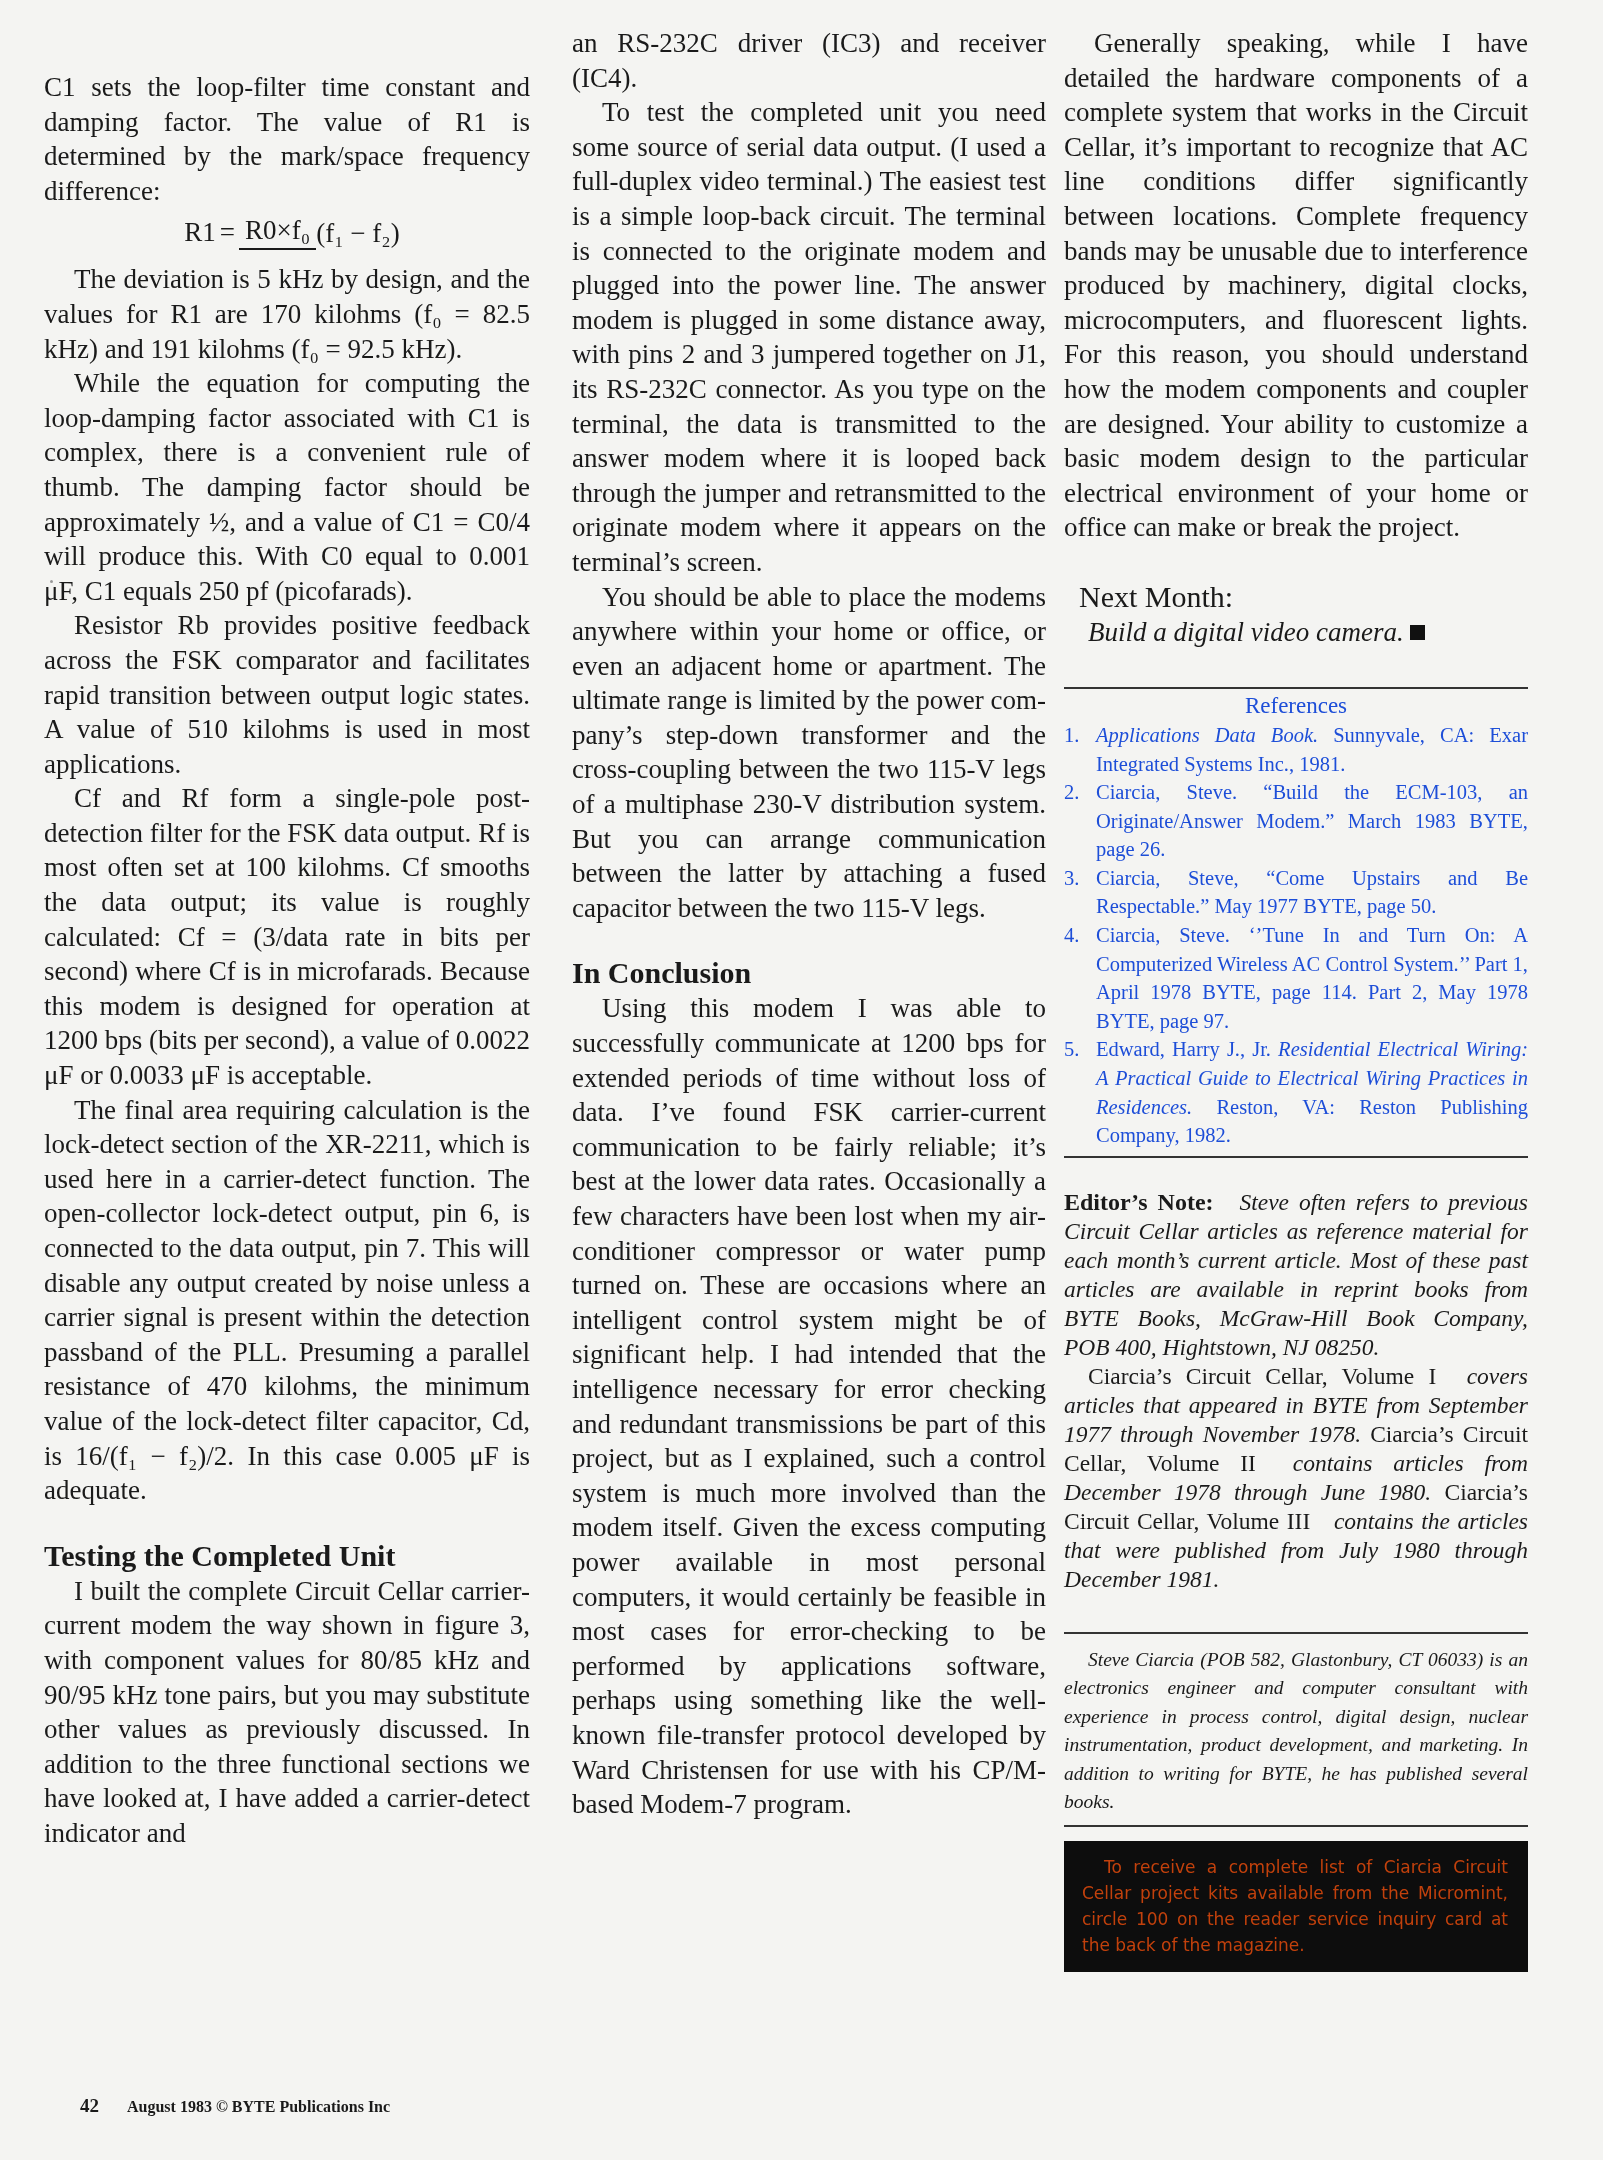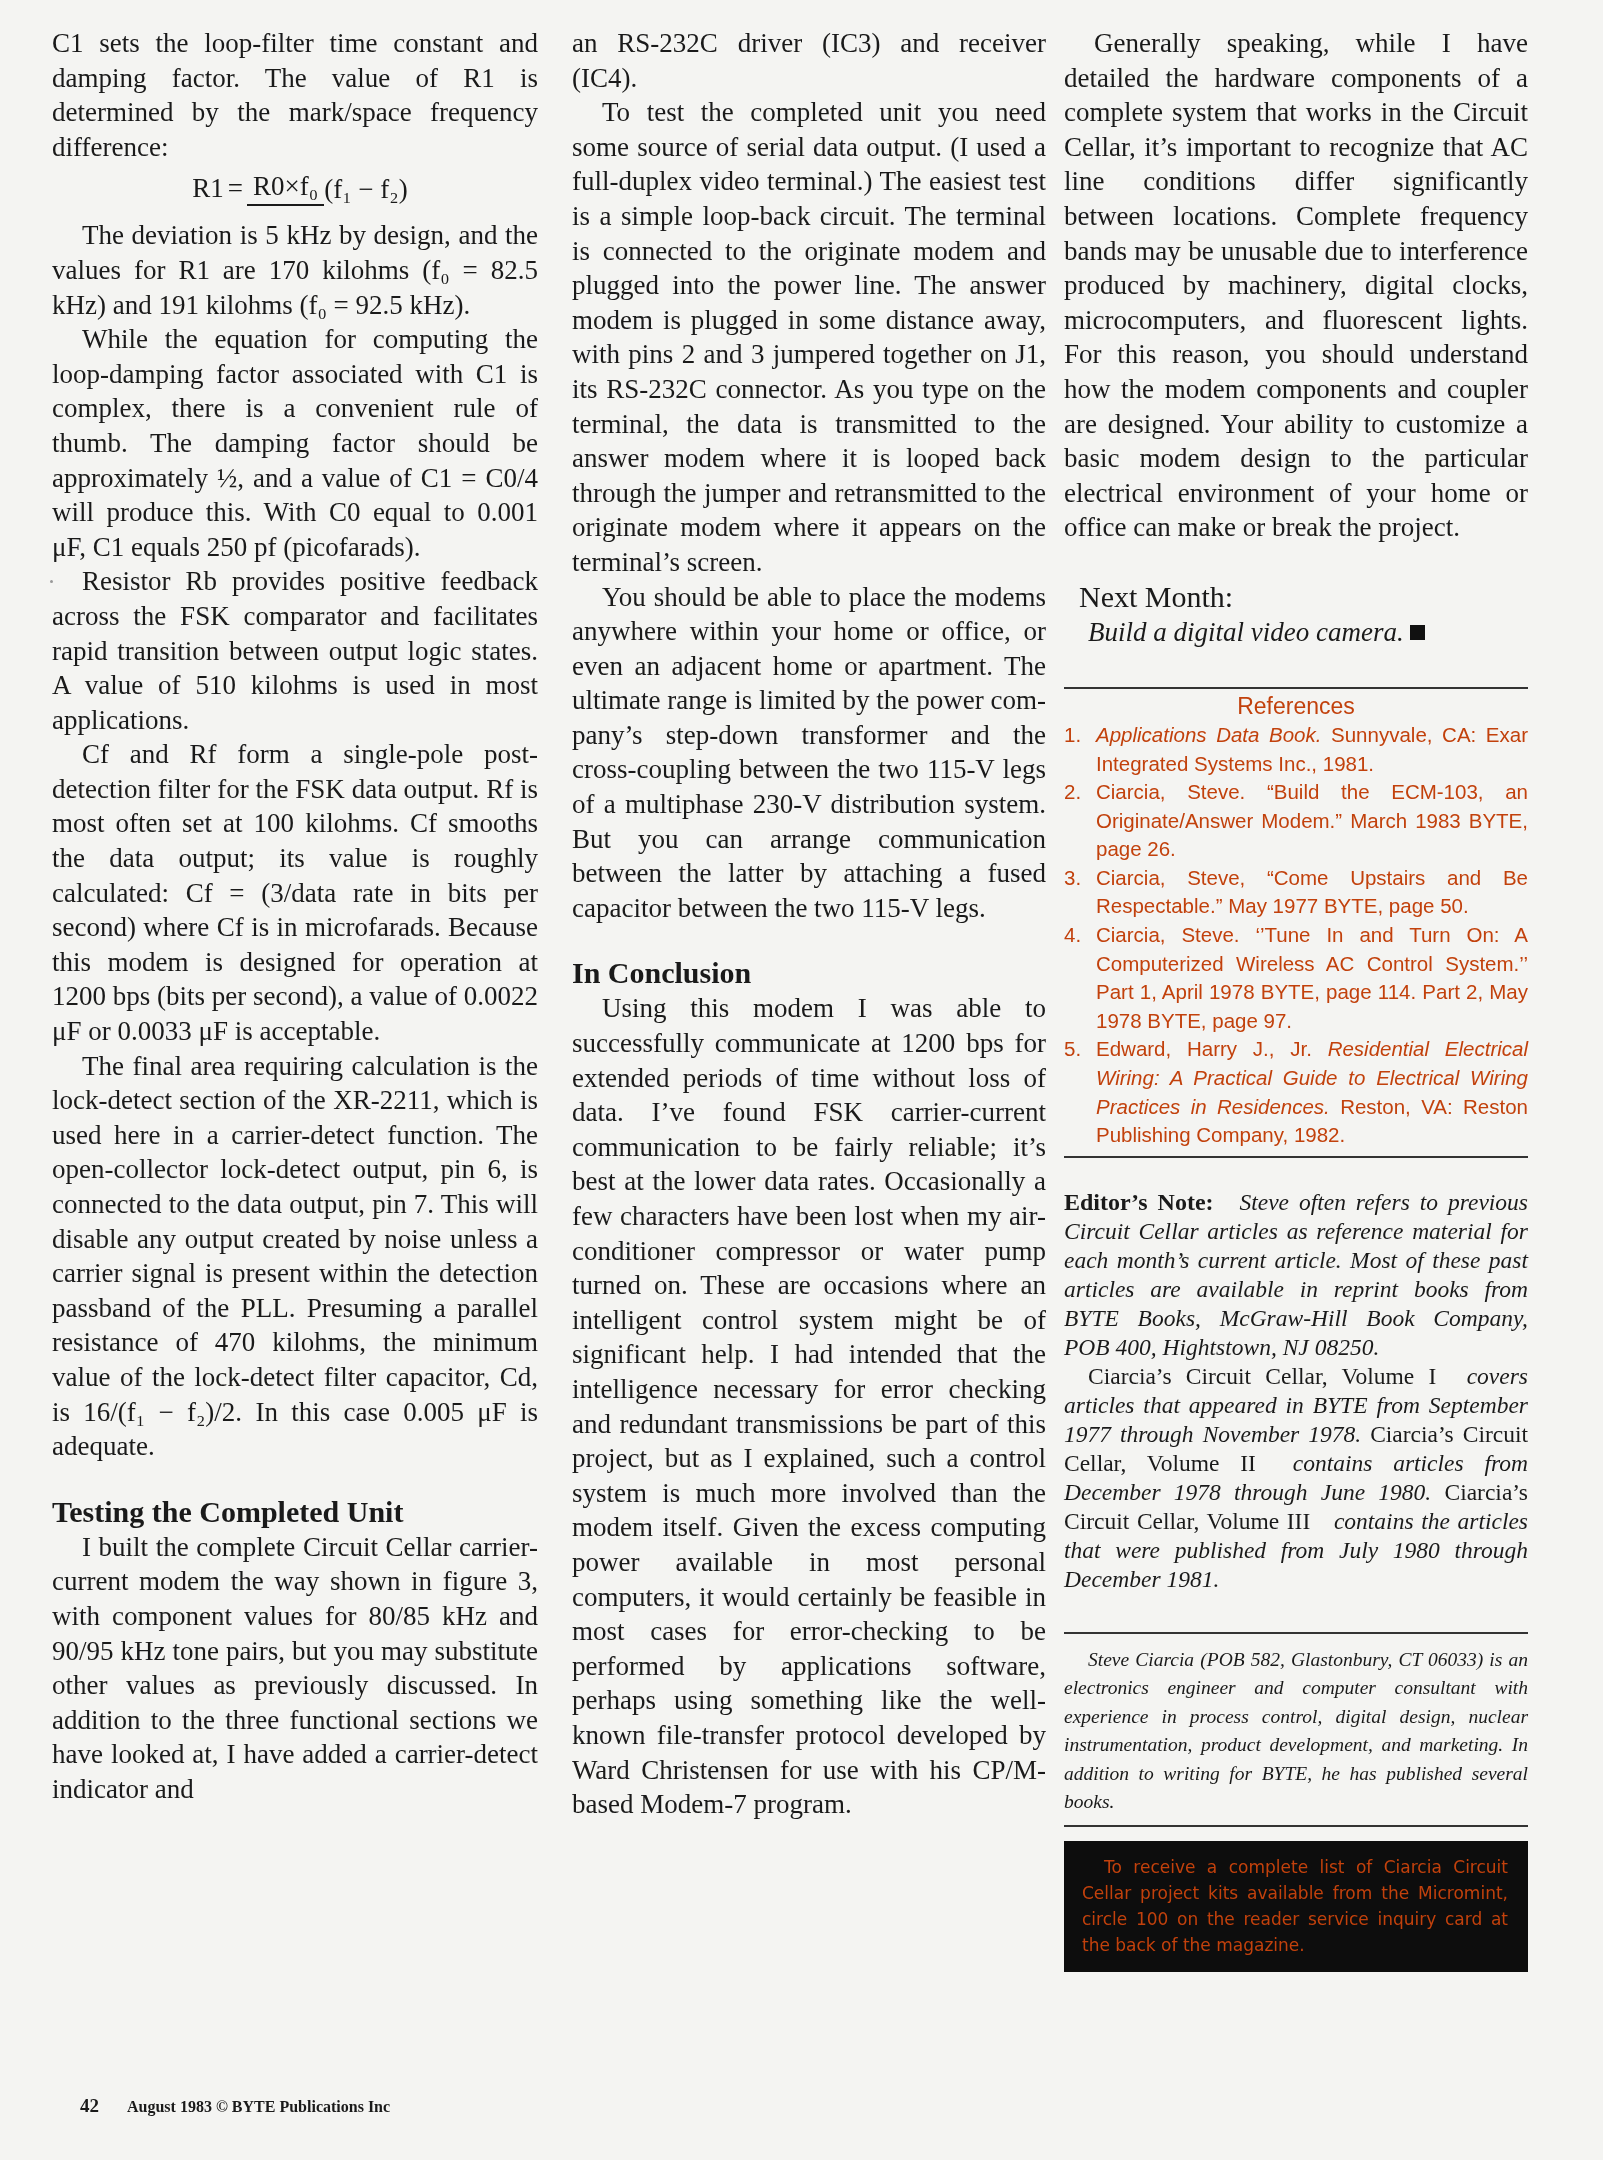--- a/index.html
+++ b/index.html
@@ -1,21 +1,21 @@
 <!DOCTYPE html>
 <html><head>
 <meta charset="utf-8">
 <style>
   html, body { margin:0; padding:0; }
   body {
     width:1603px; height:2160px; background:#f4f4f2; position:relative; overflow:hidden;
     font-family:"Liberation Serif", "DejaVu Serif", serif; color:#1a1a1a;
   }
   .col { position:absolute; top:26px; }
-  #col1 { left:52px; width:486px; }
+  #col1 { left:44px; width:486px;margin-top:44px; }
   #col2 { left:572px; width:474px; }
   #col3 { left:1064px; width:464px; }
   p.body {
     margin:0; font-size:27px; line-height:34.6px; text-align:justify;
     text-indent:30px; hyphens:manual;
   }
   p.body.noindent { text-indent:0; }
   h2.sec {
     margin:30px 0 0 0; font-size:30px; line-height:36px; font-weight:bold;
     font-family:"Liberation Serif", "DejaVu Serif", serif;
@@ -24,21 +24,21 @@
     display:flex; align-items:center; justify-content:center; gap:4px;
     font-size:27px; margin:6px 0 12px 0; padding-left:10px;
   }
   .frac { display:inline-flex; flex-direction:row; align-items:center; }
   .frac .num { border-bottom:2px solid #1a1a1a; padding:0 6px 2px 6px; line-height:32px; }
   .frac .den { line-height:34px; padding-top:2px; }
   .next-label { font-size:30px; font-weight:normal; margin:34px 0 0 15px; line-height:36px; }
   .next-text { font-size:27px; font-style:italic; margin:0 0 0 24px; line-height:34px; }
   .endmark { display:inline-block; width:15px; height:15px; background:#111; margin-left:6px; vertical-align:1px; }
   .rule { border:0; border-top:2px solid #333; margin:0; }
-  .refs { font-family:Liberation Sans, sans-serif; font-size:20.5px; line-height:28.6px; color:#c2410c; }
+  .refs { font-family:Liberation Serif, serif; font-size:20.5px; line-height:28.6px; color:#1d4ed8; }
   .refs .title { text-align:center; font-size:23px; line-height:30px; margin-top:2px; }
   .refs ol { margin:0; padding:0; list-style:none; }
   .refs li { display:flex; text-align:justify; }
   .refs li .n { width:32px; flex:none; }
   .refs li .t { flex:1; }
   .ed-note { font-size:23.5px; line-height:29px; text-align:justify; margin:0; }
   .ed-note b { font-style:normal; font-size:24px; }
   .ed-note i { font-style:italic;margin-left:16px; }
   .ed-note.indent { text-indent:24px; }
   .bio { font-size:19.5px; line-height:28.5px; font-style:italic; text-align:justify; margin:0; text-indent:24px; }

